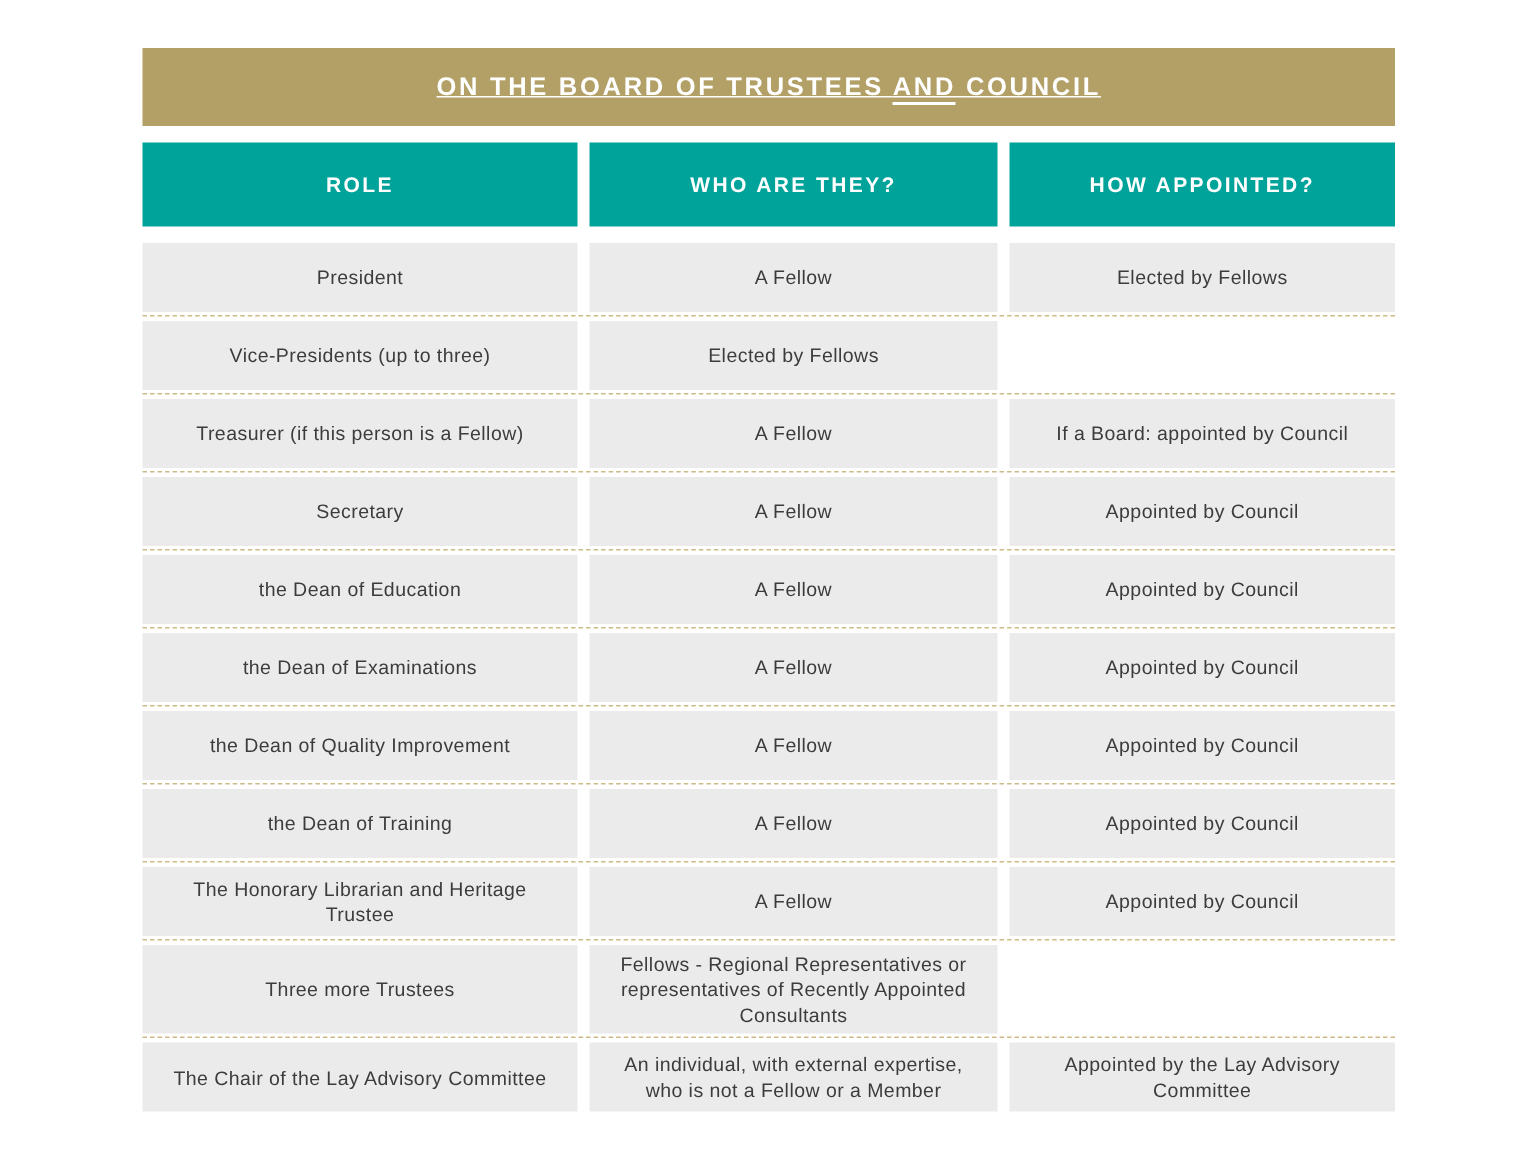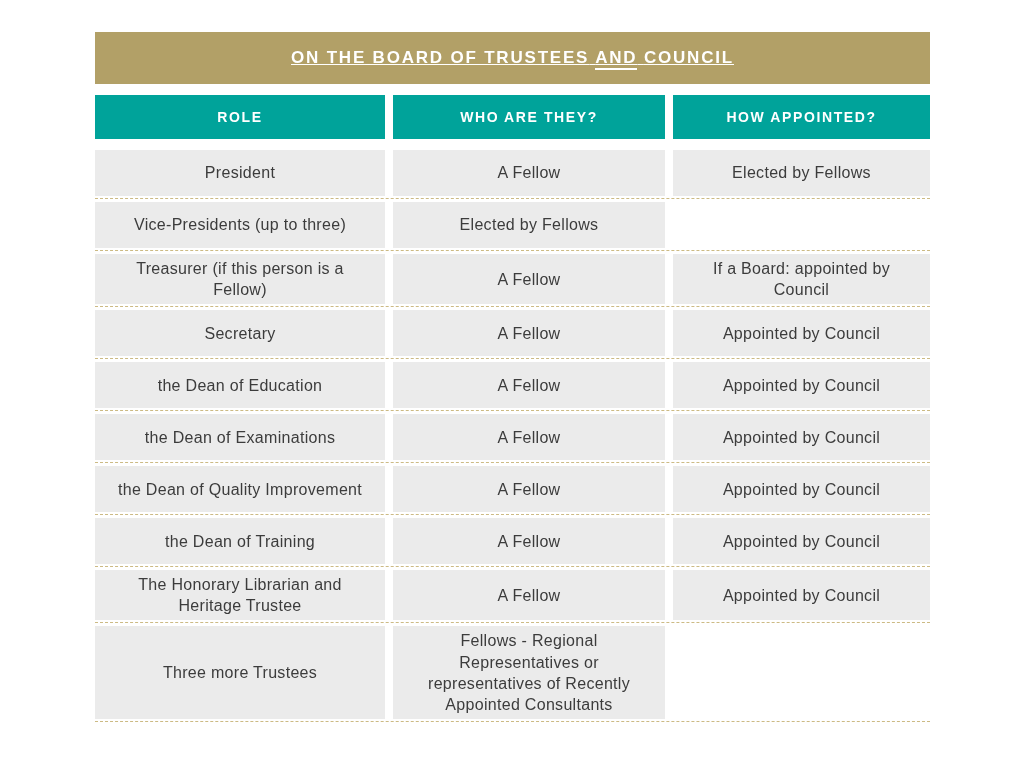--- a/index.html
+++ b/index.html
@@ -45,21 +45,21 @@
   }
   .grid-row{
     display:grid;
     grid-template-columns:290px 272px 257px;
     column-gap:8px;
   }
   .header-row{
     margin-bottom:11px;
   }
   .header-cell{
-    height:44px;
+    height:56px;
     background:var(--header-bg);
     color:var(--header-text);
     font-weight:bold;
     font-size:14px;
     letter-spacing:1.6px;
     display:flex;
     align-items:center;
     justify-content:center;
     text-align:center;
   }
@@ -68,21 +68,21 @@
     border-top:1px dashed var(--separator);
     margin:2px 0 3px 0;
   }
   .cell{
     background:var(--row-bg);
     min-height:46px;
     display:flex;
     align-items:center;
     justify-content:center;
     text-align:center;
-    font-size:16px;
+    font-size:13px;
     line-height:1.32;
     letter-spacing:0.3px;
     padding:4px 13px;
   }
 </style>
 </head>
 <body>
 
 <div class="table-wrap">
 
@@ -215,14 +215,25 @@
   <div class="grid-row body-row">
     <div class="cell">
           <span>Three more Trustees</span>
         </div>
     <div class="cell">
           <span>Fellows - Regional Representatives or representatives of Recently Appointed Consultants</span>
         </div>
   </div>
 
   <div class="sep"></div>
+  <div class="grid-row body-row">
+    <div class="cell">
+          <span>The Chair of the Lay Advisory Committee</span>
+        </div>
+    <div class="cell">
+          <span>An individual, with external expertise, who is not a Fellow or a Member</span>
+        </div>
+    <div class="cell">
+          <span>Appointed by the Lay Advisory Committee</span>
+        </div>
+  </div>
 </div>
 </div>
 
 </body></html>

